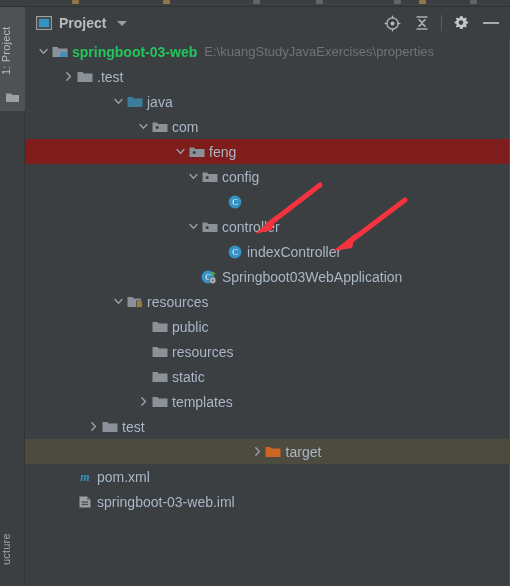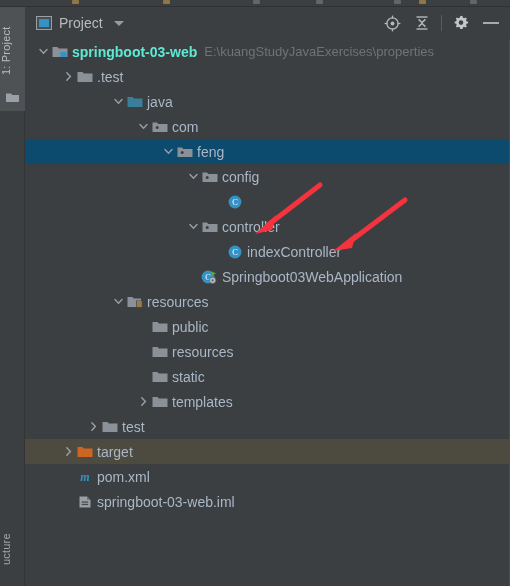--- a/index.html
+++ b/index.html
@@ -42,21 +42,21 @@
   .rail-label.bottom { bottom: 4px; height: 66px; color: #a6a6a6; }
   .rail-folder {
     position: absolute; left: 5px; top: 84px; width: 15px; height: 12px;
   }
 
   
   .header {
     position: absolute; left: 25px; top: 7px; width: 485px; height: 32px;
     background: #3c3f41; display: flex; align-items: center;
   }
-  .header-left { display: flex; align-items: center; gap: 7px; padding-left: 11px; cursor: default; }
+  .header-left { display: flex; align-items: center; gap: 7px; padding-left: 11px; cursor: default; font-weight: bold; }
   .proj-icon { width: 16px; height: 14px; position: relative; }
   .proj-title { color: #bbbbbb; font-size: 14px; }
   .caret-down {
     width: 0; height: 0; border-left: 5px solid transparent;
     border-right: 5px solid transparent; border-top: 5px solid #9a9da0;
     margin-left: 4px;
   }
   .header-right {
     margin-left: auto; display: flex; align-items: center; gap: 0px; padding-right: 4px;
   }
@@ -72,32 +72,32 @@
     background: #3c3f41; overflow: hidden;
   }
   .tree-right-edge {
     position: absolute; right: 0; top: 0; width: 1px; height: 547px;
     background: #4a4d4f;
   }
   .row {
     position: relative; height: 25px; display: flex; align-items: center;
     white-space: nowrap; cursor: default; width: 485px;
   }
-  .row.selected { background: #0c4a6e; }
-  .row.target-row { background: #4d4a3f; }
+  .row.selected { background: #7f1d1d; padding-left: 12px; }
+  .row.target-row { background: #4d4a3f; justify-content: center; }
   .toggle {
     width: 15px; height: 25px; flex: 0 0 15px;
     display: flex; align-items: center; justify-content: center;
   }
   .ico {
     width: 17px; height: 25px; flex: 0 0 17px; position: relative;
     display: flex; align-items: center; justify-content: center;
   }
   .label { font-size: 14px; color: #a9b7c6; padding-left: 4px; }
-  .label.bold { font-weight: bold; color: #5eead4; }
+  .label.bold { font-weight: bold; color: #22c55e; }
   .sub { font-size: 13px; color: #6f7377; padding-left: 7px; }
 
   
   .arrows {
     position: absolute; left: 0; top: 0; width: 510px; height: 586px;
     pointer-events: none;
   }
 </style>
 </head>
 <body>

